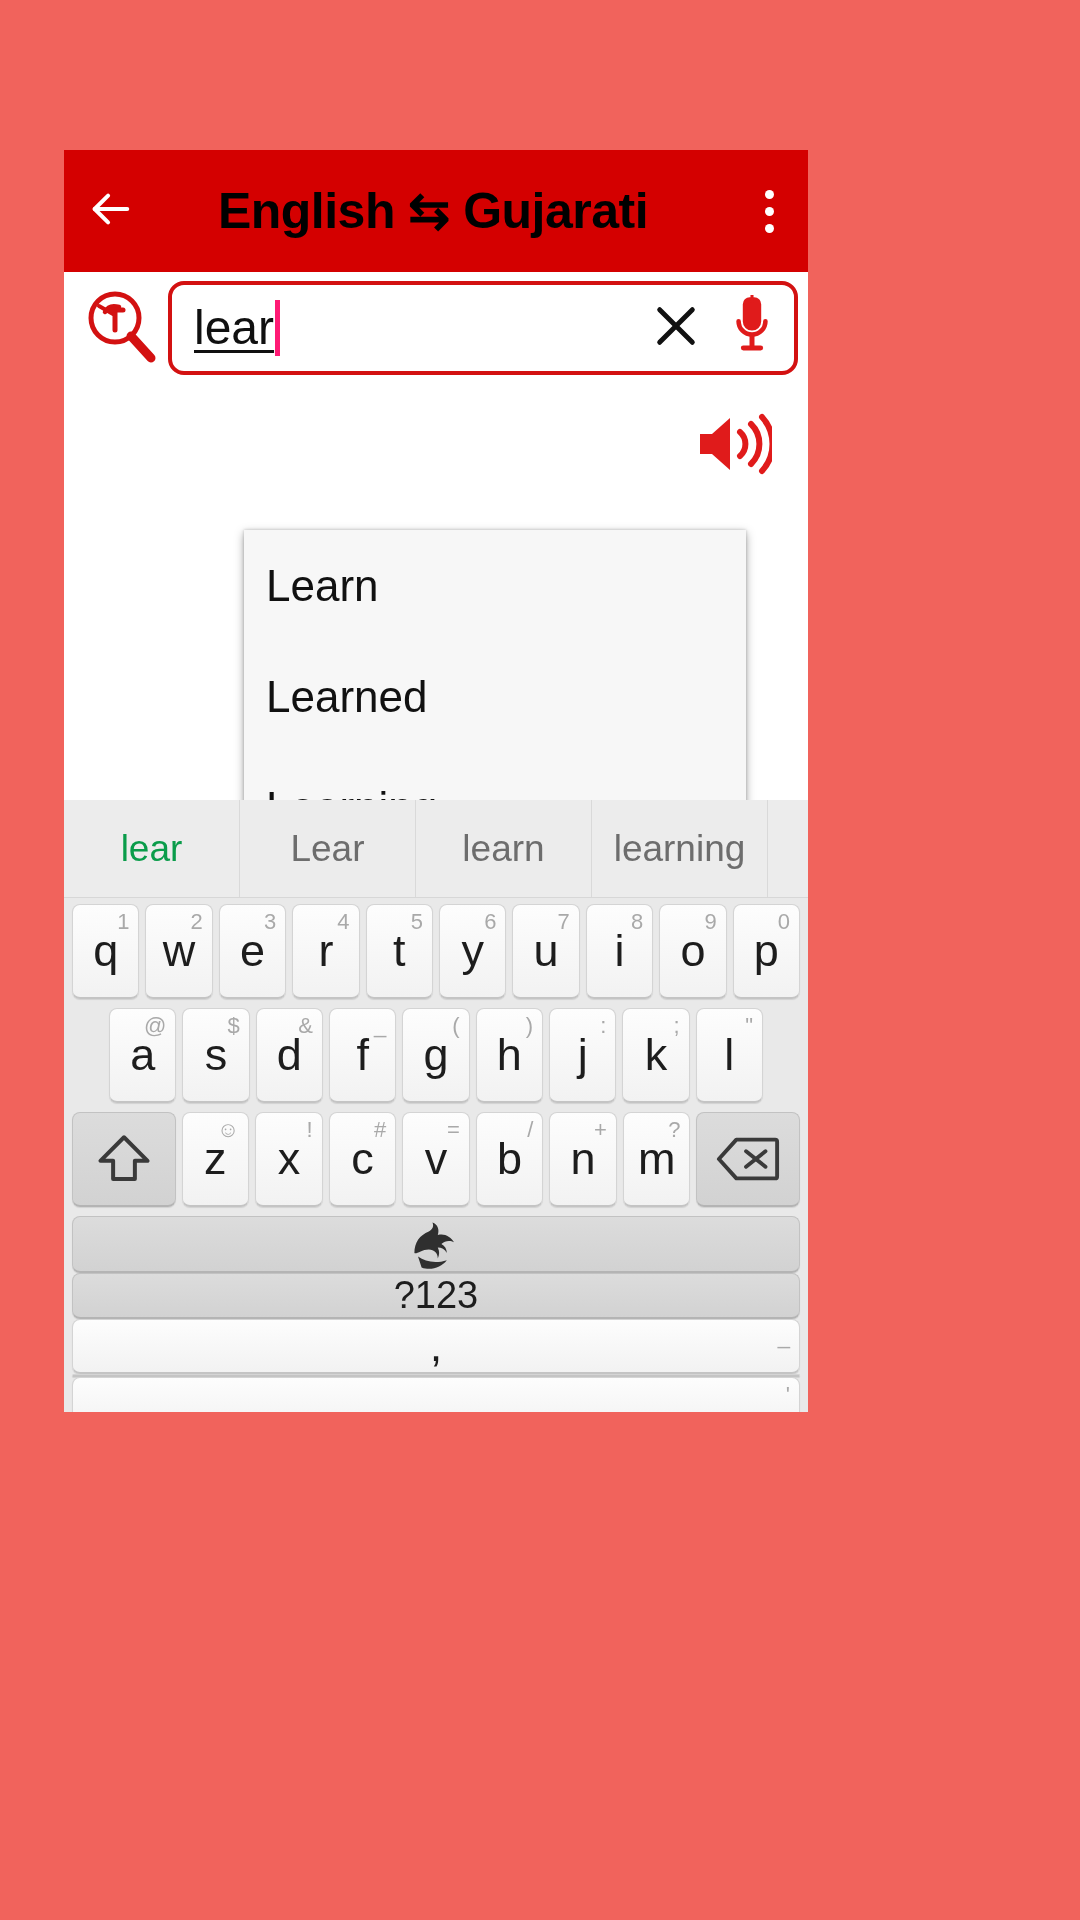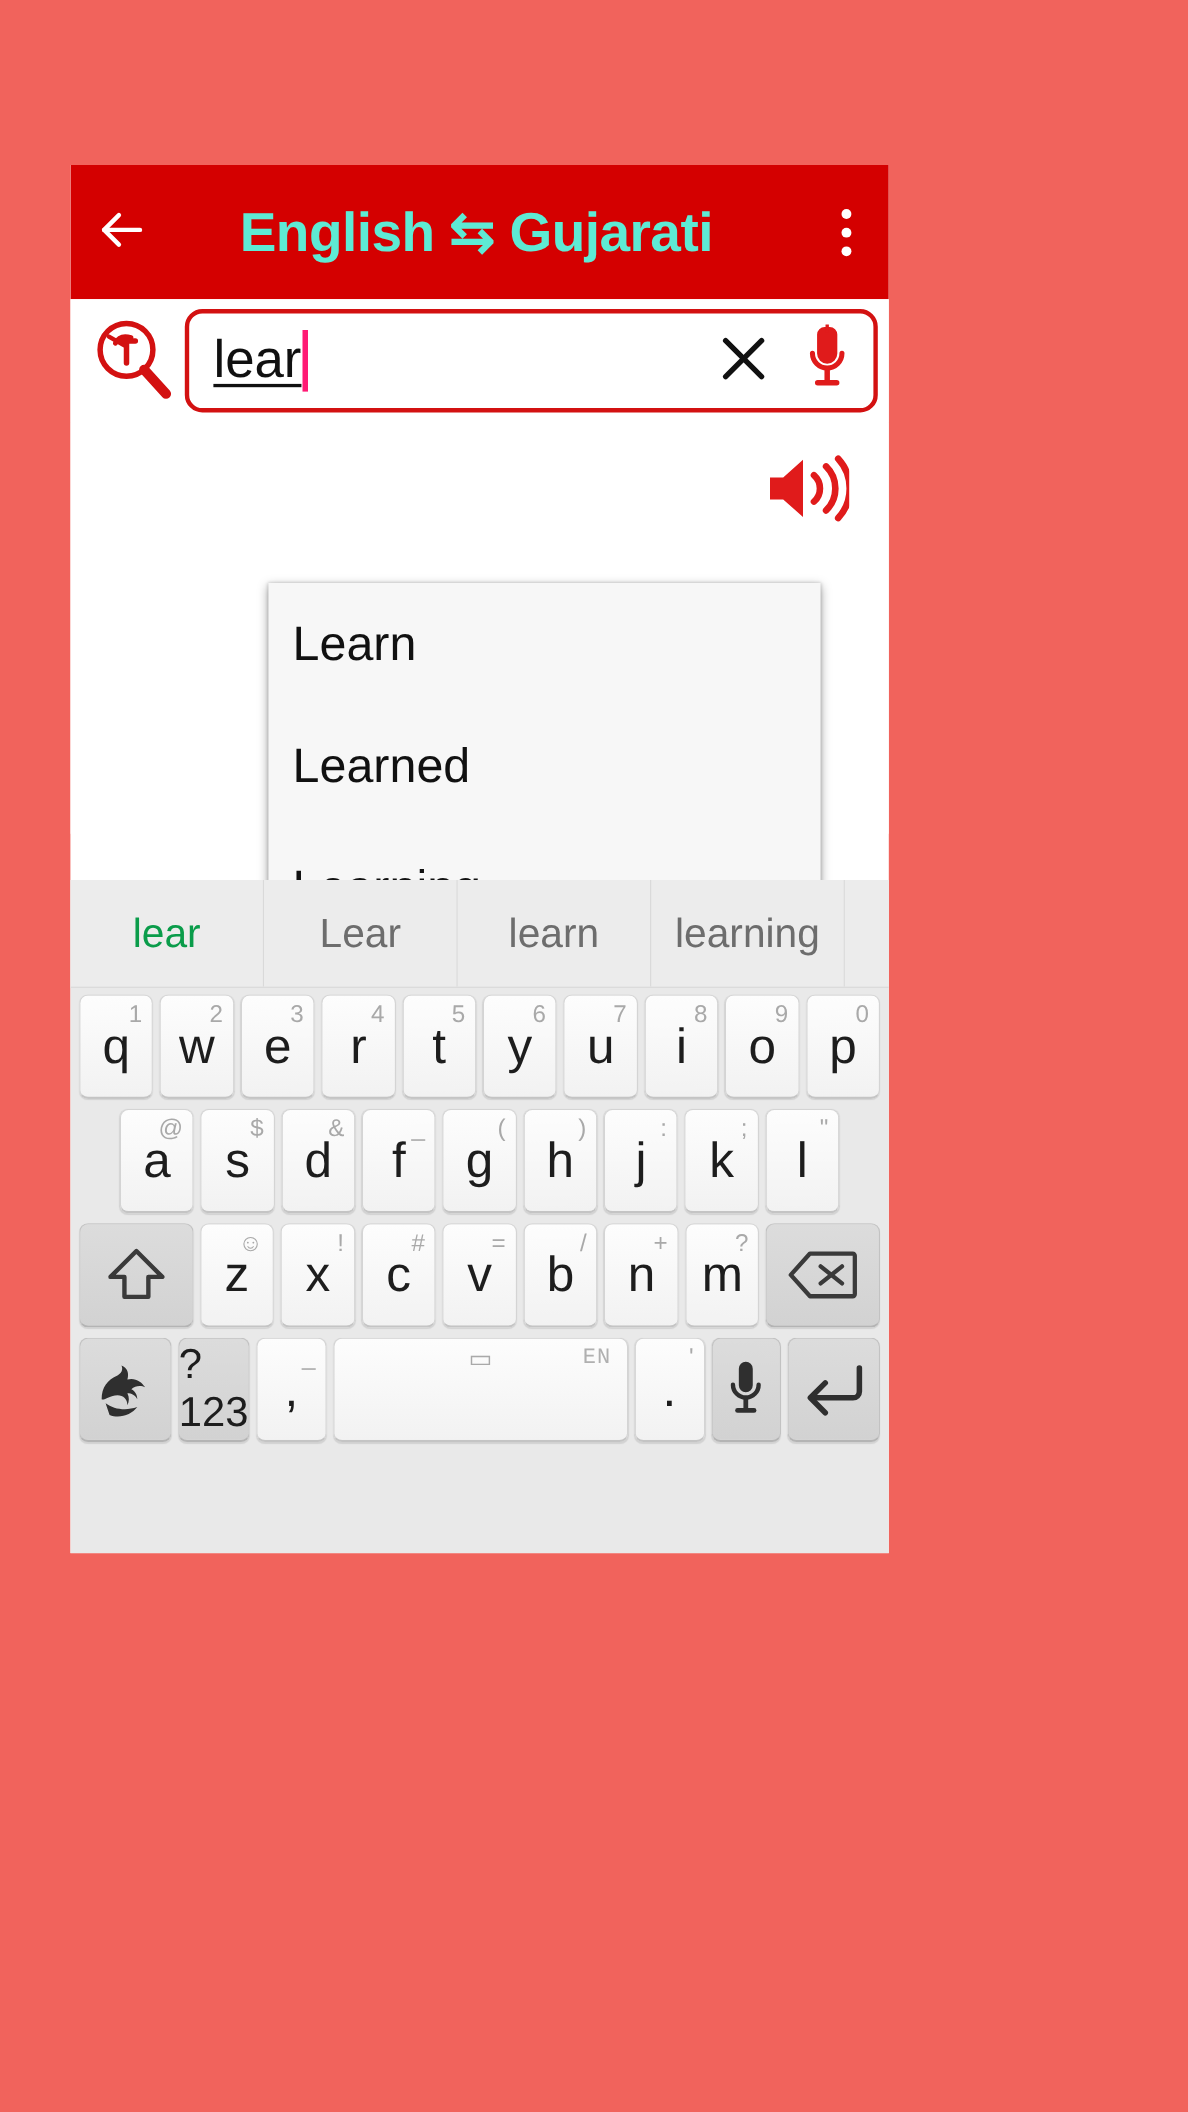--- a/index.html
+++ b/index.html
@@ -26,21 +26,21 @@
   }
   #back-btn {
     width: 92px; height: 100%;
     display: flex; align-items: center; justify-content: center;
     color: #fff;
   }
   #back-btn svg { width: 46px; height: 46px; }
   #toolbar-title {
     flex: 1;
     text-align: center;
-    color: #5eead4;
+    color: #000000;
     font-size: 50px;
     font-weight: bold;
     letter-spacing: -0.5px;
     white-space: nowrap;
     transform: translateX(-10px);
   }
   #overflow-btn {
     width: 78px; height: 100%;
     display: flex; flex-direction: column;
     align-items: center; justify-content: center;
@@ -198,21 +198,21 @@
     background: linear-gradient(#dcdcdc, #d2d2d2);
     border: 1px solid #c2c2c2;
     border-bottom: 2px solid #b4b4b4;
   }
   .key.wide15 { flex: 1.55 1 0; }
   .key.wide13 { flex: 1.32 1 0; }
   .key.space  { flex: 4.3 1 0; }
   .key svg { display: block; }
   .row2 { padding: 0 40px; }
   .row3 { padding: 0 3px; }
-  .row4 { padding: 0 3px; }
+  .row4 { padding: 0 3px; flex-direction: column; }
   .key .sub-en {
     position: absolute;
     top: 6px; right: 14px;
     font-size: 20px;
     color: #b0b0b0;
     letter-spacing: 1px;
     font-family: Liberation Mono, monospace;
   }
   .key .sub-left {
     position: absolute;

